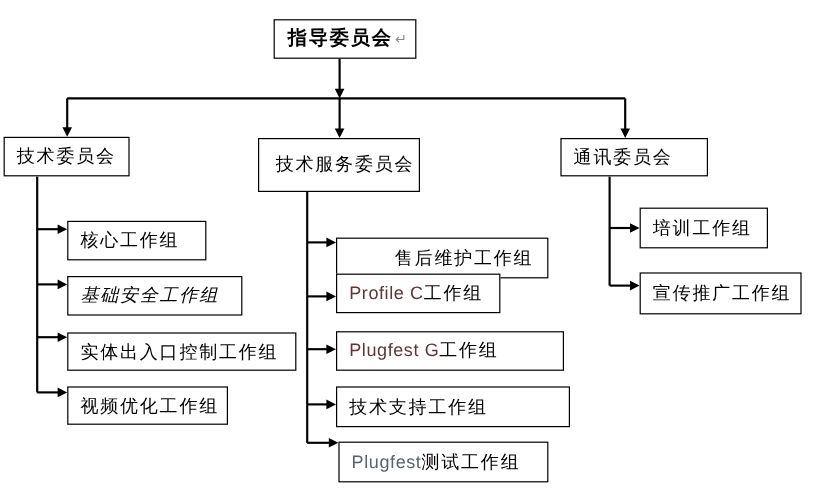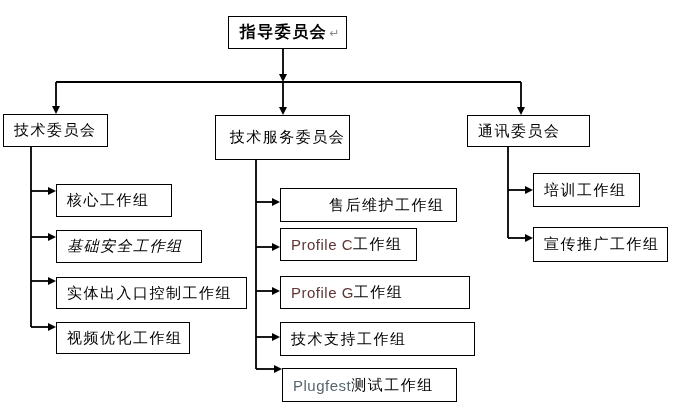--- a/index.html
+++ b/index.html
@@ -121,29 +121,29 @@
     <span>基础安全工作组</span>
   </div>
   <div class="box" style="left:56px; top:277px; width:191px; height:32px;gap:32px;">
     <span>实体出入口控制工作组</span>
     <span class="mark">'</span>
   </div>
   <div class="box" style="left:56px; top:322px; width:134px; height:32px;">
     <span>视频优化工作组</span>
   </div>
 
-  <div class="box" style="left:280px; top:188px; width:177px; height:34px;padding-left:48px;">
+  <div class="box" style="left:280px; top:198px; width:177px; height:34px;padding-left:48px;">
     <span>售后维护工作组</span>
   </div>
   <div class="box" style="left:280px; top:228px; width:137px; height:33px;">
     <span class="latin-red">Profile C</span>
     <span> 工作组</span>
   </div>
   <div class="box" style="left:280px; top:276px; width:190px; height:33px;">
-    <span class="latin-red">Profile G</span>
+    <span class="latin-red">Plugfest G</span>
     <span> 工作组</span>
   </div>
   <div class="box" style="left:280px; top:322px; width:195px; height:34px;">
     <span>技术支持工作组</span>
   </div>
   <div class="box" style="left:282px; top:368px; width:175px; height:34px;">
     <span class="latin-gray">Plugfest</span>
     <span> 测试工作组</span>
   </div>
 

